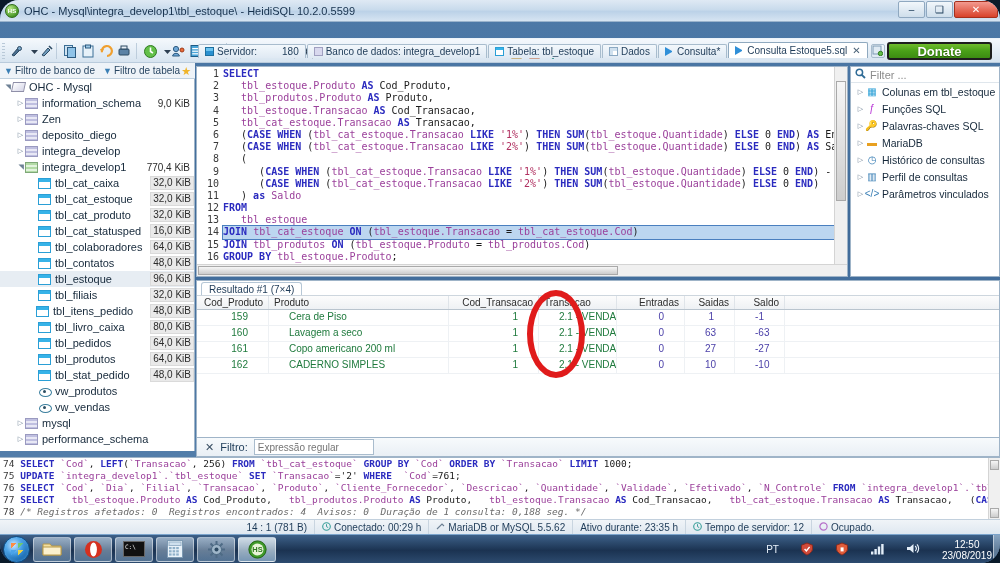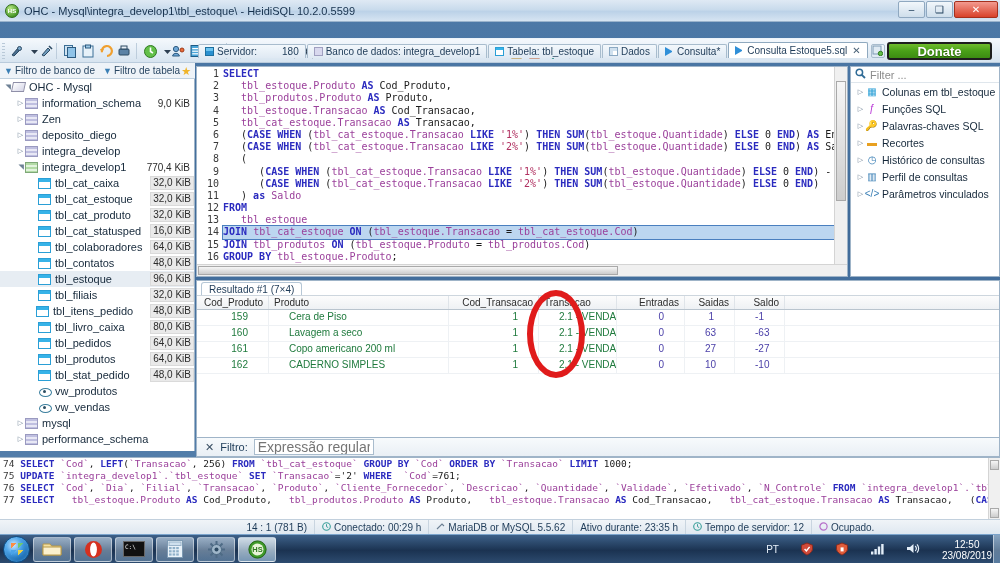--- a/index.html
+++ b/index.html
@@ -8,20 +8,21 @@
     overflow: hidden;
     font-family: "Liberation Sans", sans-serif;
     font-size: 11px;
     background: #0a1a2a;
   }
   #app {
     position: relative;
     width: 1000px; height: 563px;
     background: linear-gradient(180deg,#4e7aa8 0%,#3f6a98 40%,#5b86b2 100%);
     overflow: hidden;
+    border-radius: 19px;
   }
 
   
   .titlebar {
     position: absolute; left:0; top:0; width:1000px; height:22px;
     background: linear-gradient(180deg,#dfe9f4 0%,#c9dbec 45%,#bcd2e8 55%,#d6e4f2 100%);
     border-bottom: 1px solid #9ab3cc;
     display:flex; align-items:center;
   }
   .win-icon {
@@ -207,21 +208,21 @@
   
   .filterbar {
     position:absolute; left:196px; top:438px; width:804px; height:19px;
     background:linear-gradient(180deg,#f7fafc,#e9eff5);
     border:1px solid #9fb4c8; border-top:none;
     display:flex; align-items:center; gap:6px; padding-left:8px;
   }
   .fb-x { color:#3a4f63; font-size:11px; }
   .fb-label { font-size:11px; color:#1c3b58; }
   .fb-input { width:120px; height:16px; background:#fff; border:1px solid #a9bccd;
-              font-size:14px; color:#7a6a80; padding:0 3px; line-height:12px; }
+              font-size:10px; color:#7a6a80; padding:0 3px; line-height:12px; }
 
   
   .logpane {
     position:absolute; left:0; top:457px; width:1000px; height:62px;
     background:#fff; border-top:1px solid #9fb4c8;
     font-family:"DejaVu Sans Mono", monospace; font-size:9.5px;
     overflow:hidden;
   }
   .logline { height:12px; line-height:12px; white-space:pre; padding-left:3px; }
   .ll-num { color:#3a3a3a; }
@@ -747,21 +748,21 @@
           <span>Funções SQL</span>
         </div>
         <div class="hrow" style="padding-left: 4px;">
           <span class="twist">▷</span>
           <span class="hico" style="color: rgb(232, 176, 32);">🔑</span>
           <span>Palavras-chaves SQL</span>
         </div>
         <div class="hrow" style="padding-left: 4px;">
           <span class="twist">▷</span>
           <span class="hico" style="color: rgb(232, 160, 32);">▬</span>
-          <span>Recortes</span>
+          <span>MariaDB</span>
         </div>
         <div class="hrow" style="padding-left: 4px;">
           <span class="twist">▷</span>
           <span class="hico" style="color: rgb(58, 127, 181);">◷</span>
           <span>Histórico de consultas</span>
         </div>
         <div class="hrow" style="padding-left: 4px;">
           <span class="twist">▷</span>
           <span class="hico" style="color: rgb(58, 127, 181);">▥</span>
           <span>Perfil de consultas</span>
@@ -835,20 +836,21 @@
     <span class="fb-label">Filtro:</span>
     <input class="fb-input" placeholder="Expressão regular" style="">
   </div>
 
   <div class="logpane">
     <div id="log-lines">
         <div class="logline"><span class="ll-num">74</span> <span class="ll-kw">SELECT</span><span class="ll-p"> </span><span class="ll-id">`Cod`</span><span class="ll-p">, </span><span class="ll-kw">LEFT</span><span class="ll-p">(</span><span class="ll-id">`Transacao`</span><span class="ll-p">, 256) </span><span class="ll-kw">FROM</span><span class="ll-p"> </span><span class="ll-id">`tbl_cat_estoque`</span><span class="ll-p"> </span><span class="ll-kw">GROUP BY</span><span class="ll-p"> </span><span class="ll-id">`Cod`</span><span class="ll-p"> </span><span class="ll-kw">ORDER BY</span><span class="ll-p"> </span><span class="ll-id">`Transacao`</span><span class="ll-p"> </span><span class="ll-kw">LIMIT</span><span class="ll-p"> 1000;</span></div>
         <div class="logline"><span class="ll-num">75</span> <span class="ll-kw">UPDATE</span><span class="ll-p"> </span><span class="ll-id">`integra_develop1`.`tbl_estoque`</span><span class="ll-p"> </span><span class="ll-kw">SET</span><span class="ll-p"> </span><span class="ll-id">`Transacao`</span><span class="ll-p">='2' </span><span class="ll-kw">WHERE</span><span class="ll-p">  </span><span class="ll-id">`Cod`</span><span class="ll-p">=761;</span></div>
         <div class="logline"><span class="ll-num">76</span> <span class="ll-kw">SELECT</span><span class="ll-p"> </span><span class="ll-id">`Cod`</span><span class="ll-p">, </span><span class="ll-id">`Dia`</span><span class="ll-p">, </span><span class="ll-id">`Filial`</span><span class="ll-p">, </span><span class="ll-id">`Transacao`</span><span class="ll-p">, </span><span class="ll-id">`Produto`</span><span class="ll-p">, </span><span class="ll-id">`Cliente_Fornecedor`</span><span class="ll-p">, </span><span class="ll-id">`Descricao`</span><span class="ll-p">, </span><span class="ll-id">`Quantidade`</span><span class="ll-p">, </span><span class="ll-id">`Validade`</span><span class="ll-p">, </span><span class="ll-id">`Efetivado`</span><span class="ll-p">, </span><span class="ll-id">`N_Controle`</span><span class="ll-p"> </span><span class="ll-kw">FROM</span><span class="ll-p"> </span><span class="ll-id">`integra_develop1`.`tbl_estoque`</span></div>
         <div class="logline"><span class="ll-num">77</span> <span class="ll-kw">SELECT</span><span class="ll-p">   </span><span class="ll-id">tbl_estoque.Produto</span><span class="ll-p"> </span><span class="ll-kw">AS</span><span class="ll-p"> Cod_Produto,   </span><span class="ll-id">tbl_produtos.Produto</span><span class="ll-p"> </span><span class="ll-kw">AS</span><span class="ll-p"> Produto,   </span><span class="ll-id">tbl_estoque.Transacao</span><span class="ll-p"> </span><span class="ll-kw">AS</span><span class="ll-p"> Cod_Transacao,   </span><span class="ll-id">tbl_cat_estoque.Transacao</span><span class="ll-p"> </span><span class="ll-kw">AS</span><span class="ll-p"> Transacao,   (</span><span class="ll-kw">CASE WHEN</span></div>
+        <div class="logline"><span class="ll-num">78</span> <span class="ll-cmt">/* Registros afetados: 0  Registros encontrados: 4  Avisos: 0  Duração de 1 consulta: 0,188 seg. */</span></div>
       </div>
     <div class="log-sb">
       <div class="sb-thumb" style="position:absolute;left:1px;top:2px;width:9px;height:10px;"></div>
       <div class="sb-thumb" style="position:absolute;left:1px;bottom:2px;width:9px;height:10px;"></div>
     </div>
   </div>
 
   <div class="statusbar">
     <div class="sbseg" style="width:200px;border-right:none;"></div>
     <div class="sbseg" style="width:115px;justify-content:flex-end;">14 : 1 (781 B)</div>

